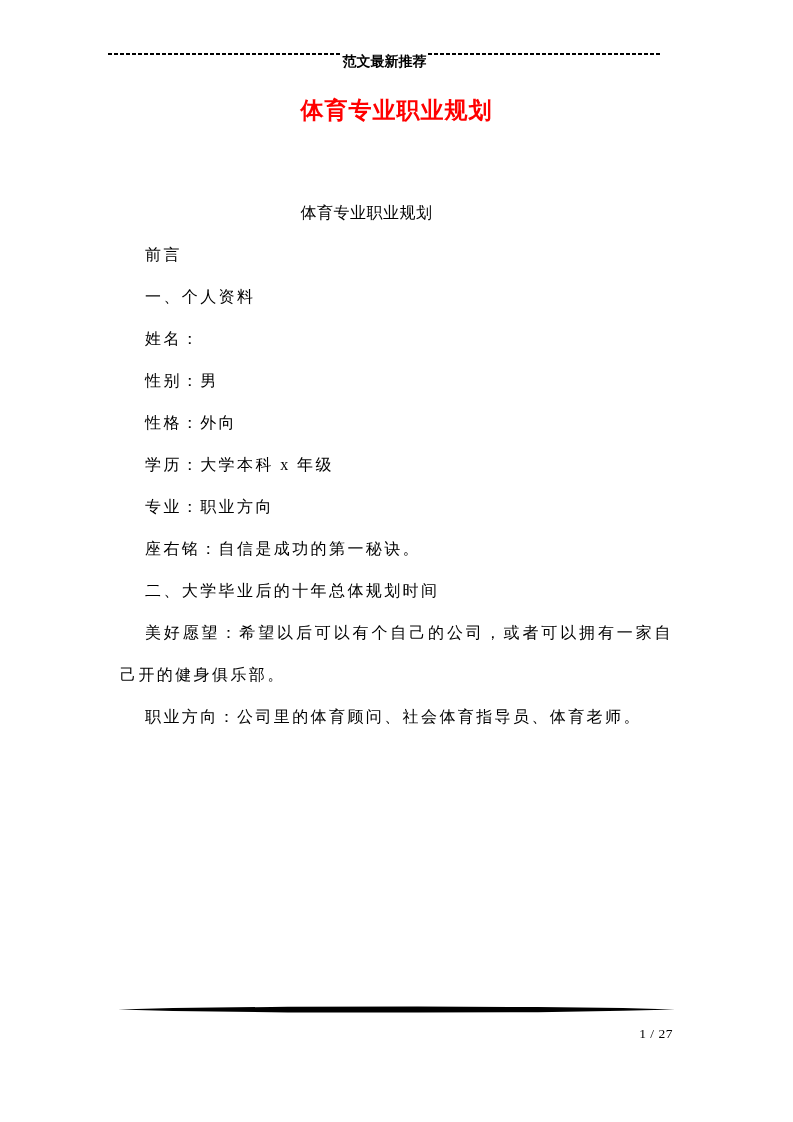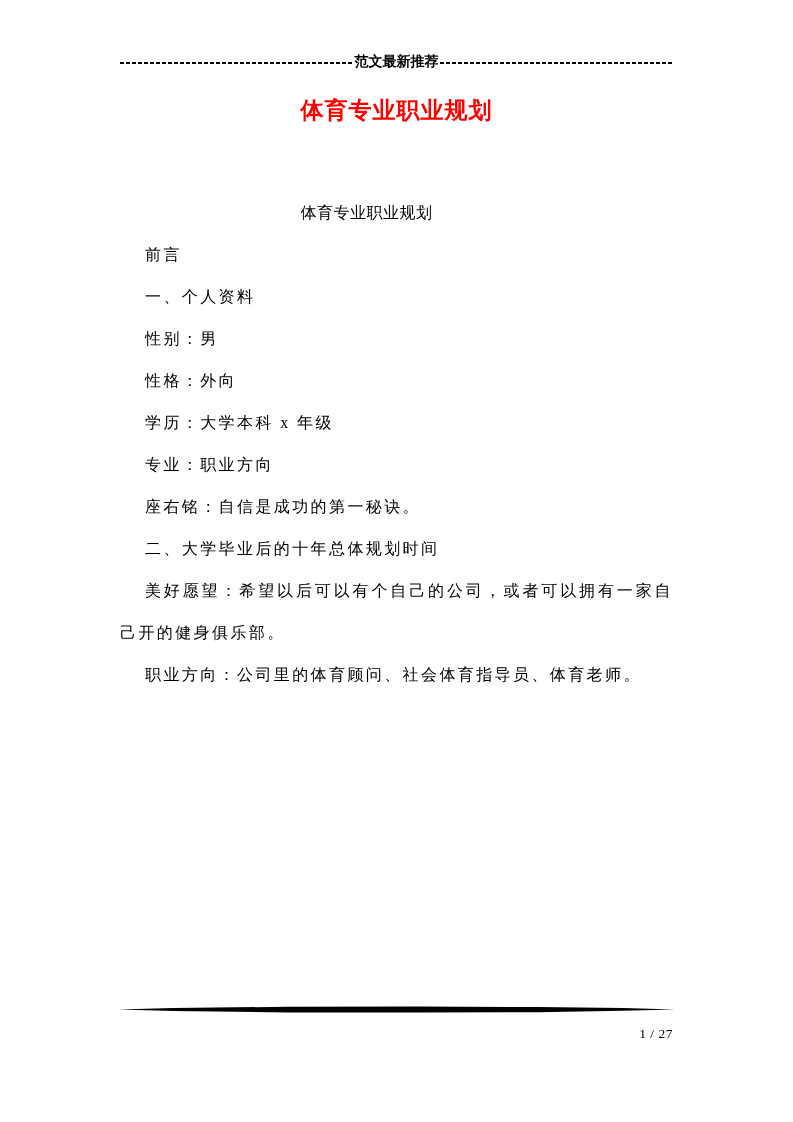--- a/index.html
+++ b/index.html
@@ -11,22 +11,22 @@
     position: relative;
     overflow: hidden;
   }
   .page {
     position: absolute; inset: 0;
     background: #ffffff;
   }
   
   .header-rule {
     position: absolute;
-    left: 120px; width: 553px; top: 52px; height: 20px;
-    display: flex; align-items: center;
+    left: 108px; width: 553px; top: 52px; height: 20px;
+    display: flex; align-items: flex-start;
   }
   .dash-seg {
     flex: 1 1 auto; height: 2px; margin-top: 1px;
     background: repeating-linear-gradient(to right, #000 0 4px, transparent 4px 6px);
   }
   .header-label {
     flex: 0 0 auto;
     font-size: 14px; font-weight: bold;
     line-height: 20px;
     white-space: nowrap;
@@ -85,20 +85,21 @@
     <span class="header-label">范文最新推荐</span>
     <span class="dash-seg"></span>
   </div>
 
   <div class="doc-title">体育专业职业规划</div>
 
   <div class="body-text">
     <p class="subtitle">体育专业职业规划</p>
     <p>前言</p>
     <p>一、个人资料</p>
+    <p>姓名：</p>
     <p>性别：男</p>
     <p>性格：外向</p>
     <p>学历：大学本科 x 年级</p>
     <p>专业：职业方向</p>
     <p>座右铭：自信是成功的第一秘诀。</p>
     <p>二、大学毕业后的十年总体规划时间</p>
     <p>美好愿望：希望以后可以有个自己的公司，或者可以拥有一家自己开的健身俱乐部。</p>
     <p>职业方向：公司里的体育顾问、社会体育指导员、体育老师。</p>
   </div>
 

